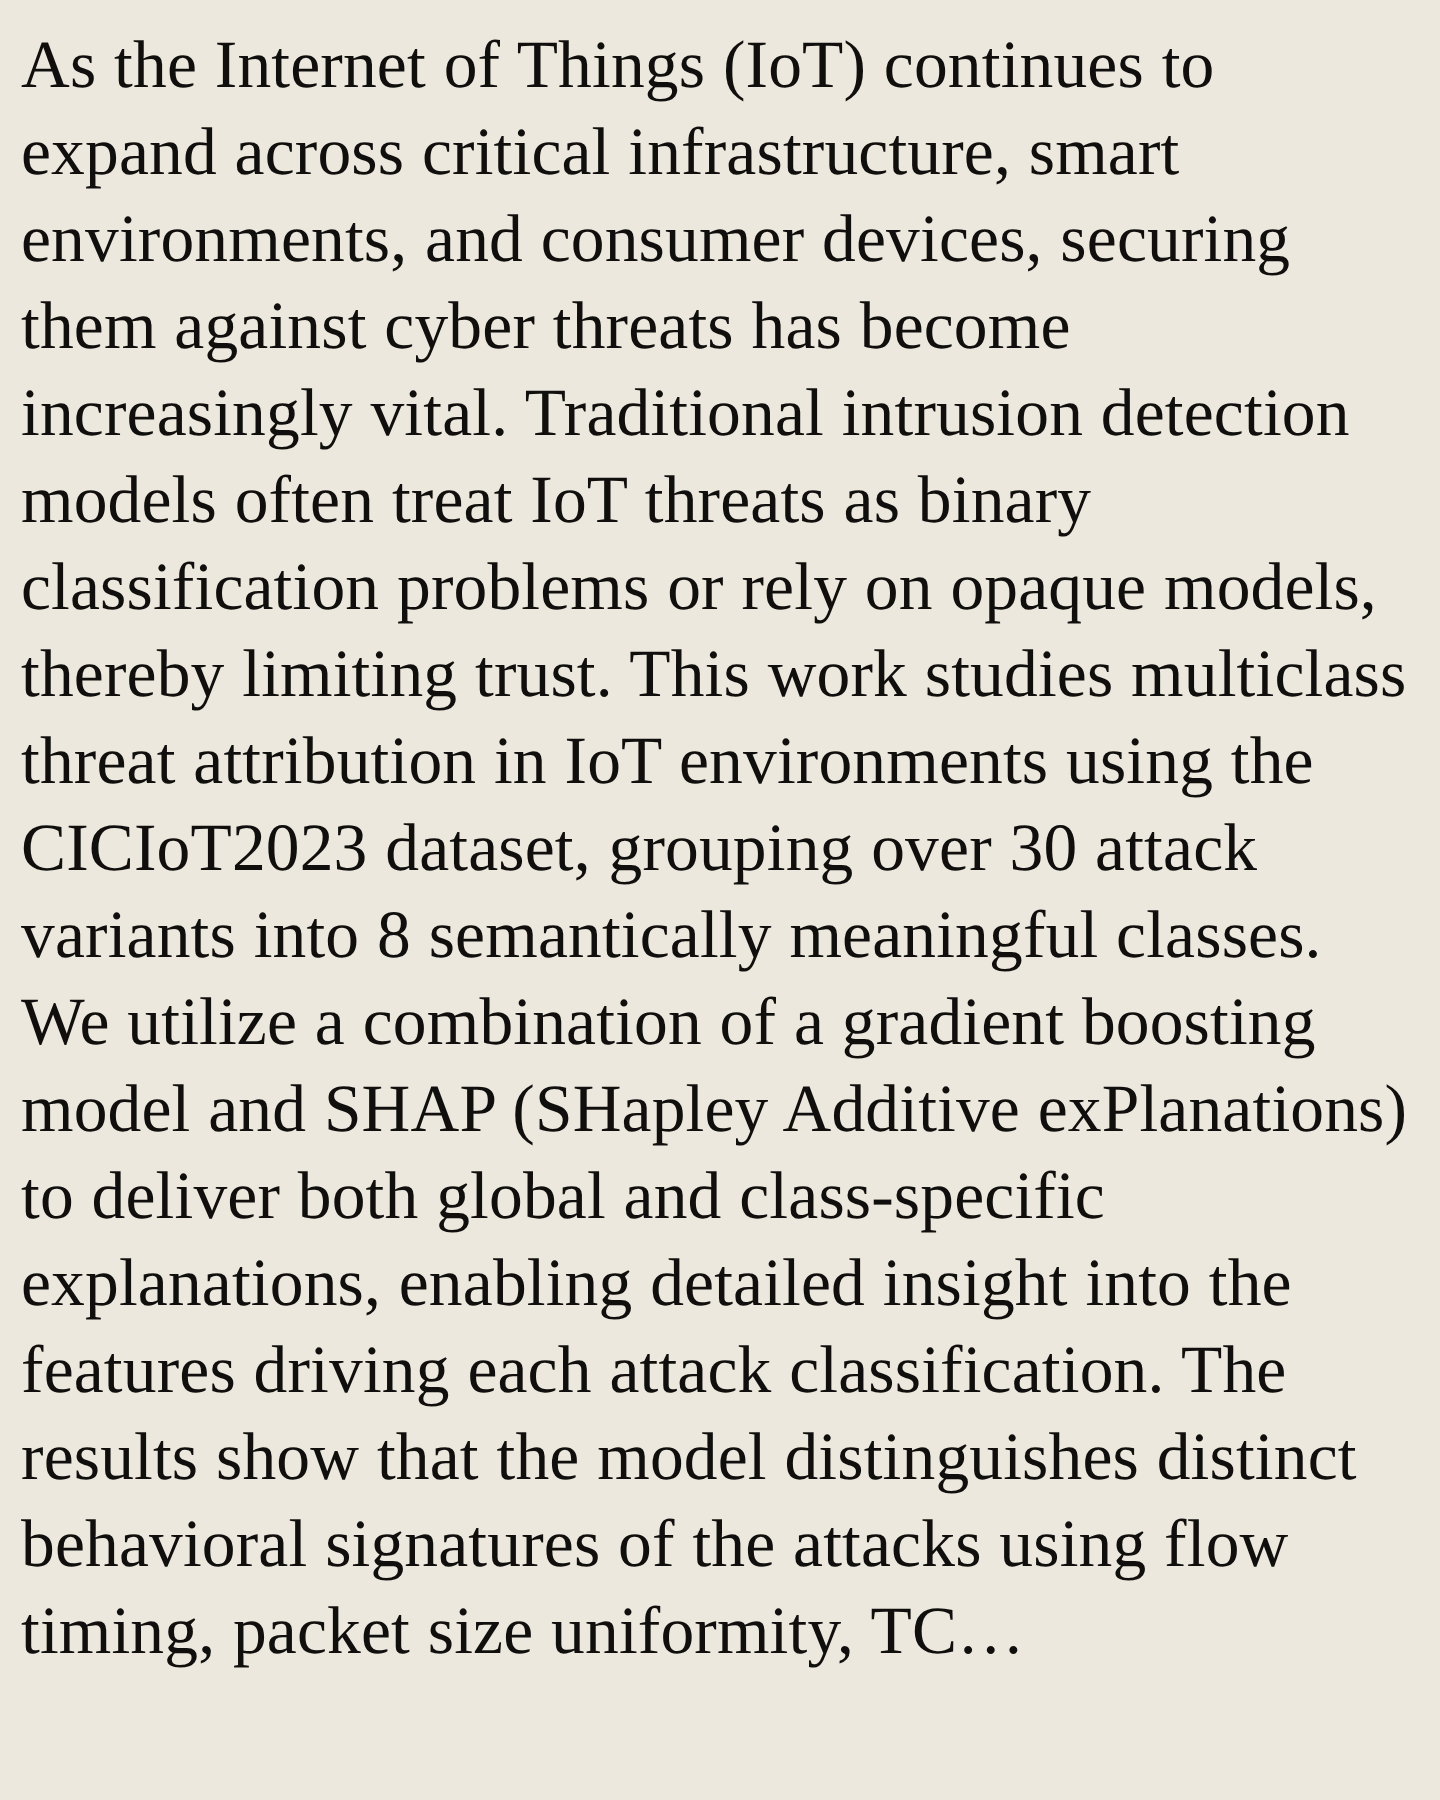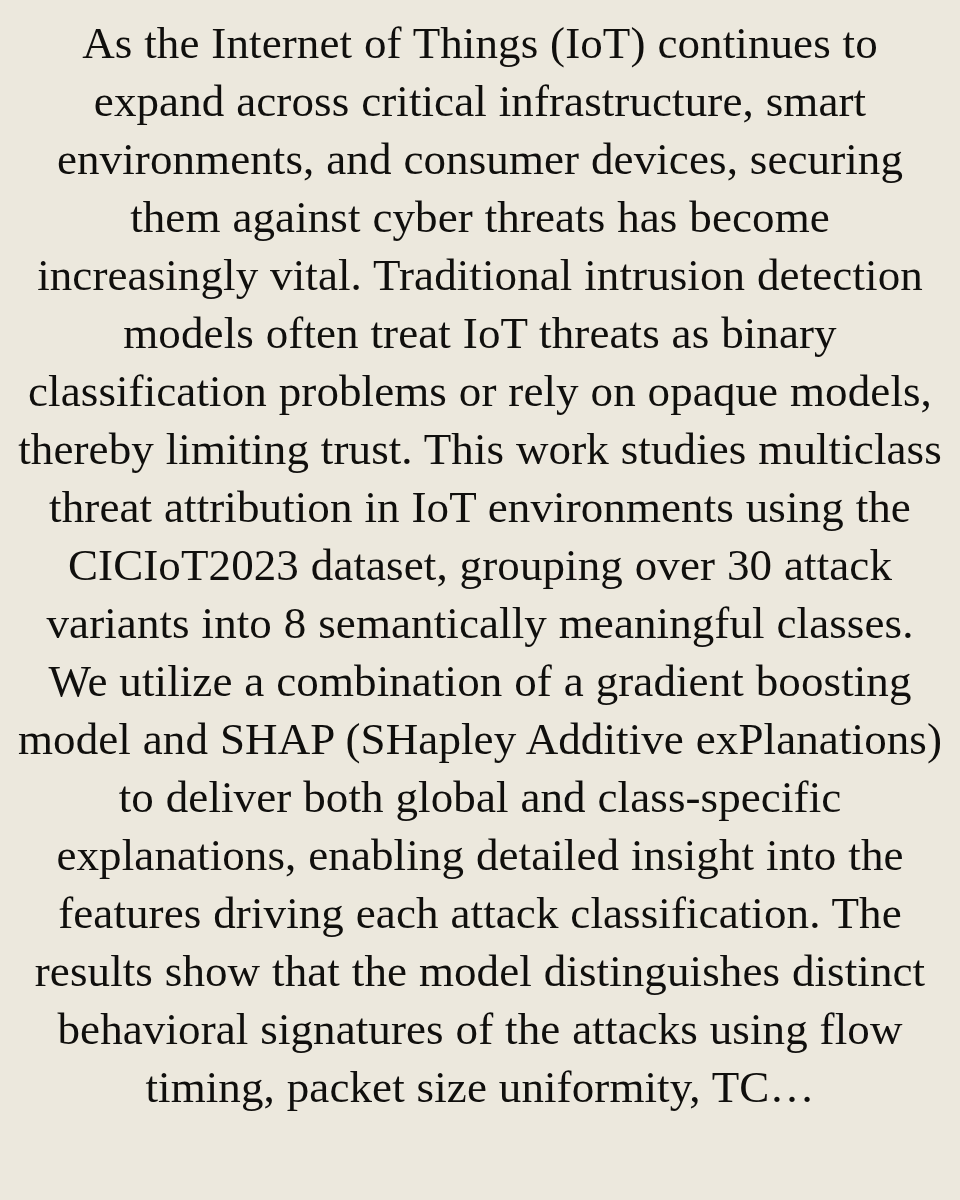--- a/index.html
+++ b/index.html
@@ -19,21 +19,21 @@
     width: 960px;
     height: 1200px;
     padding: 14px 14px 0 14px;
     background: #ece8dd;
   }
   .abstract-text {
     font-family: "Liberation Serif", "DejaVu Serif", serif;
     font-size: 45px;
     line-height: 58px;
     letter-spacing: 0.1px;
-    text-align: center;
+    text-align: left;
     color: #100f0d;
     margin: 0;
     word-spacing: 0.5px;
   }
 </style>
 </head>
 <body>
 
 <div class="abstract-page">
   <p class="abstract-text">As the Internet of Things (IoT) continues to expand across critical infrastructure, smart environments, and consumer devices, securing them against cyber threats has become increasingly vital. Traditional intrusion detection models often treat IoT threats as binary classification problems or rely on opaque models, thereby limiting trust. This work studies multiclass threat attribution in IoT environments using the CICIoT2023 dataset, grouping over 30 attack variants into 8 semantically meaningful classes. We utilize a combination of a gradient boosting model and SHAP (SHapley Additive exPlanations) to deliver both global and class-specific explanations, enabling detailed insight into the features driving each attack classification. The results show that the model distinguishes distinct behavioral signatures of the attacks using flow timing, packet size uniformity, TC…</p>

